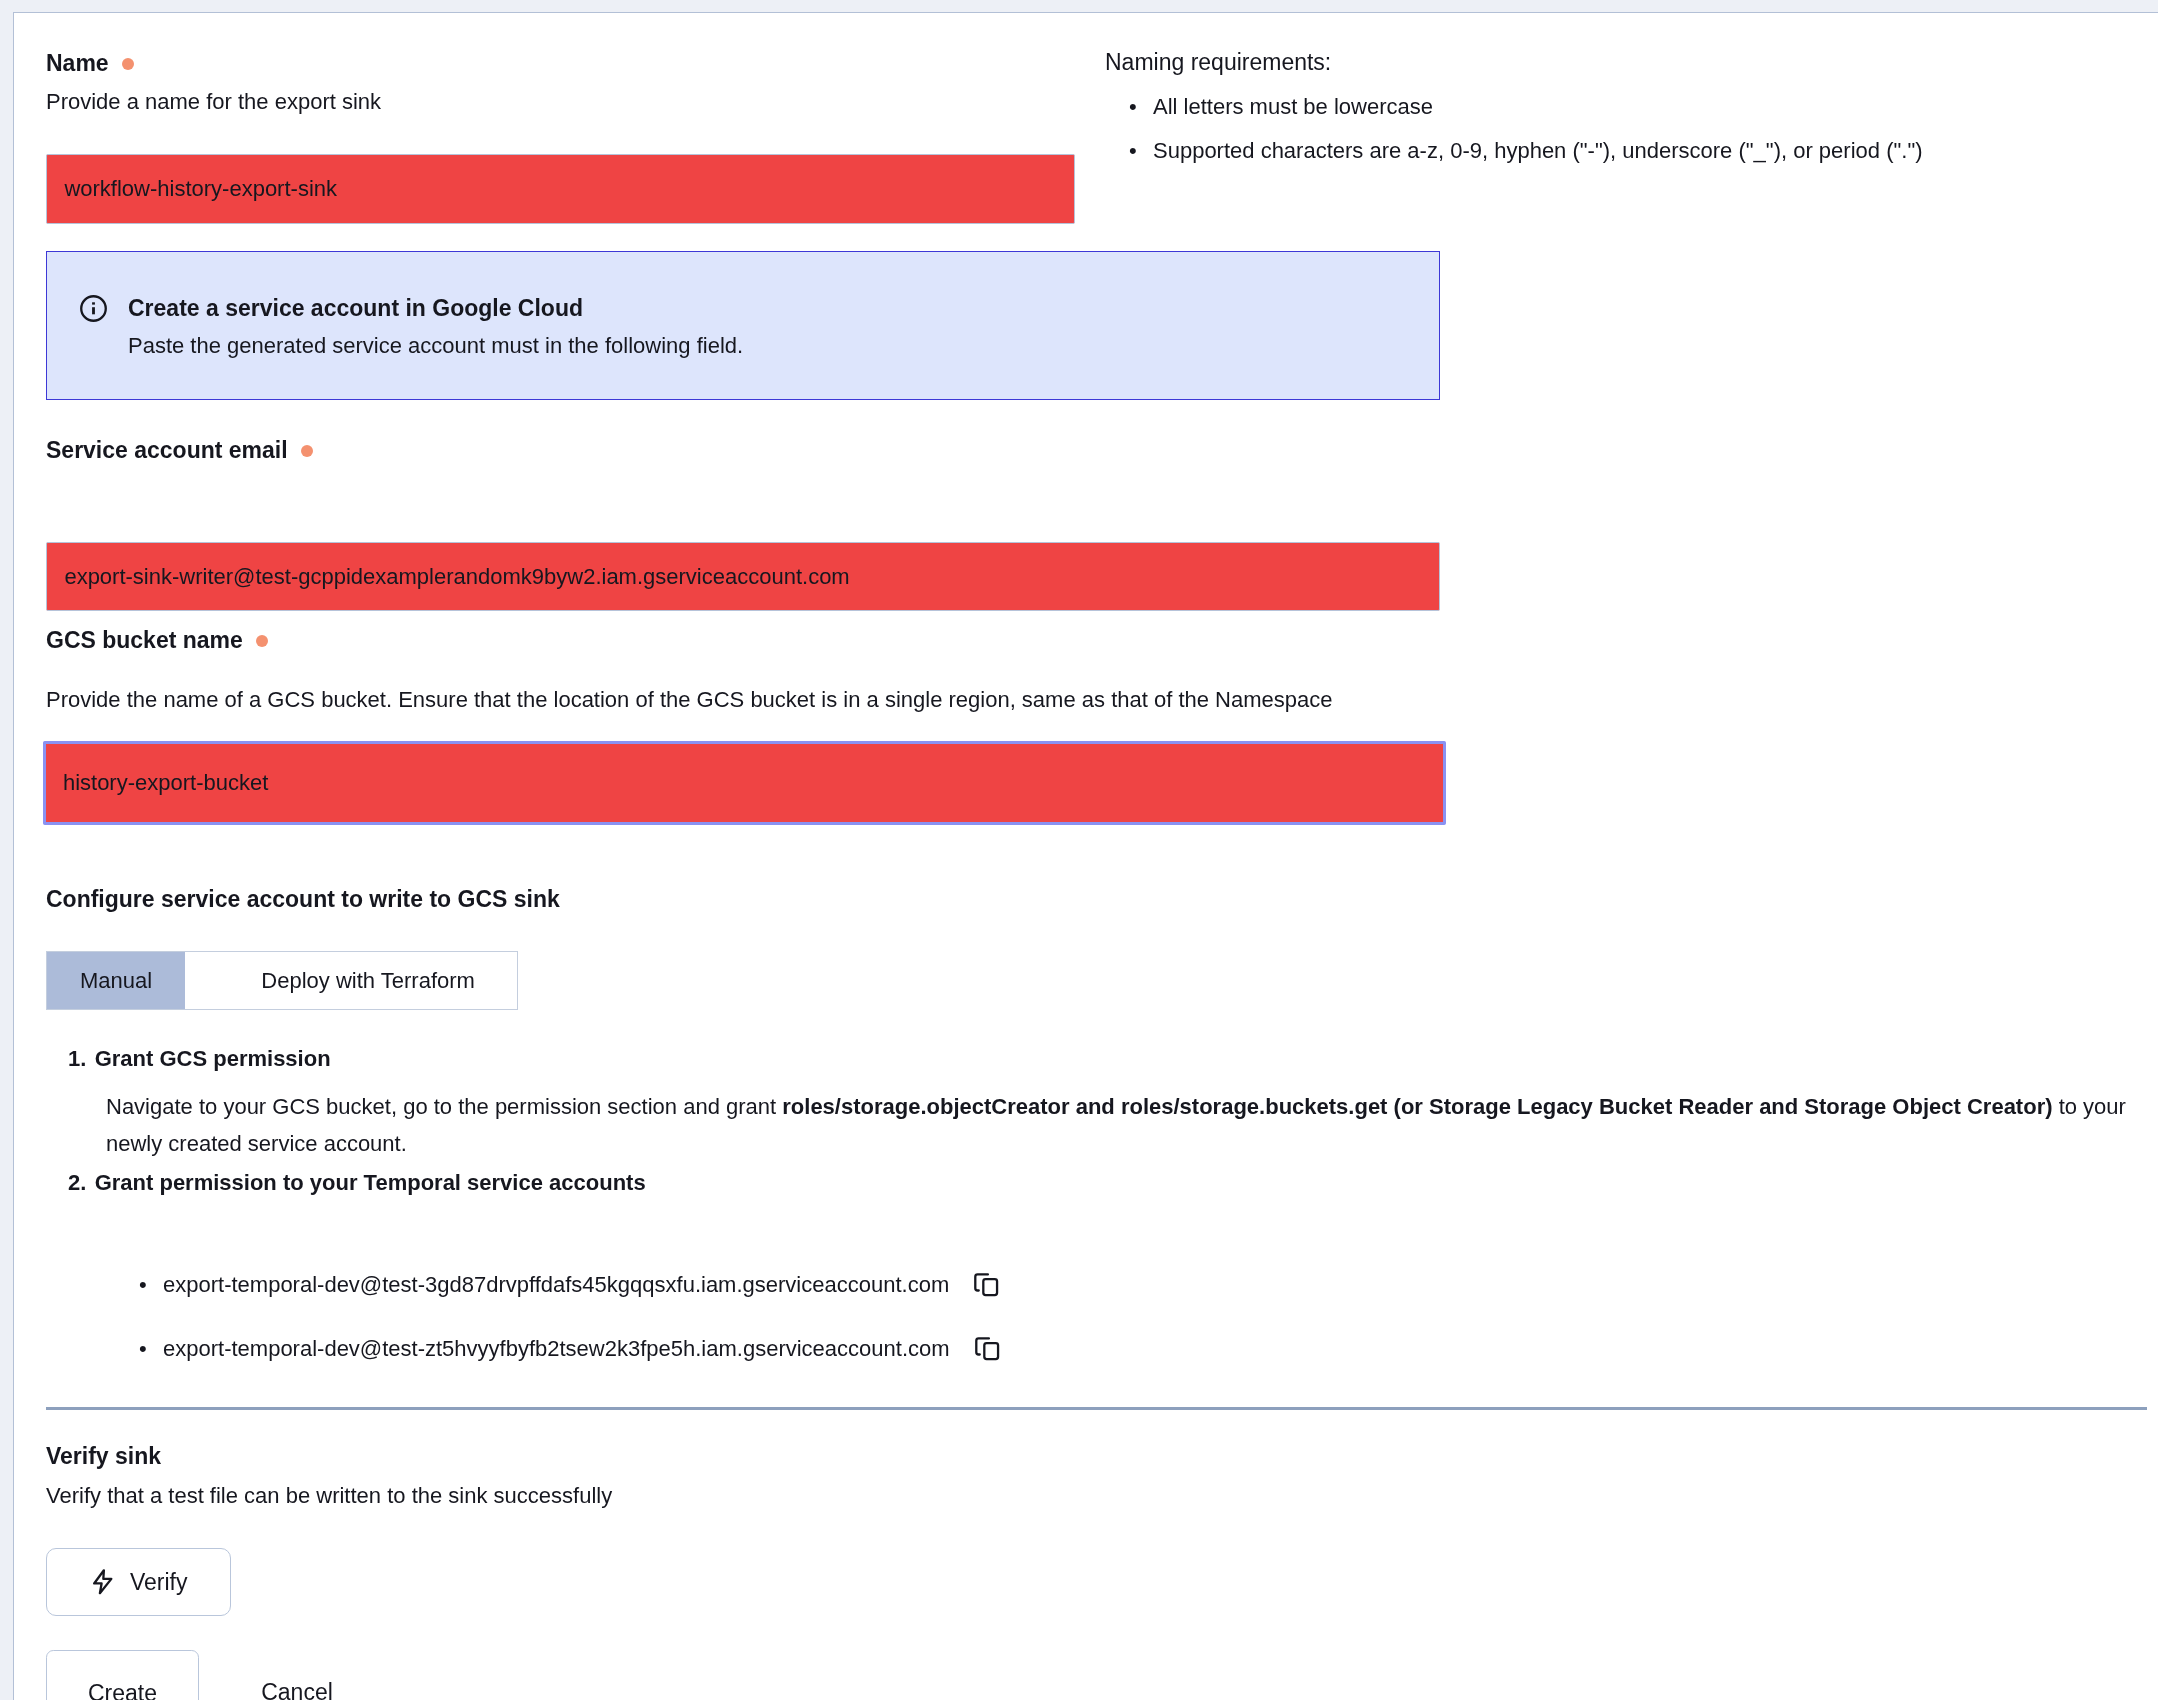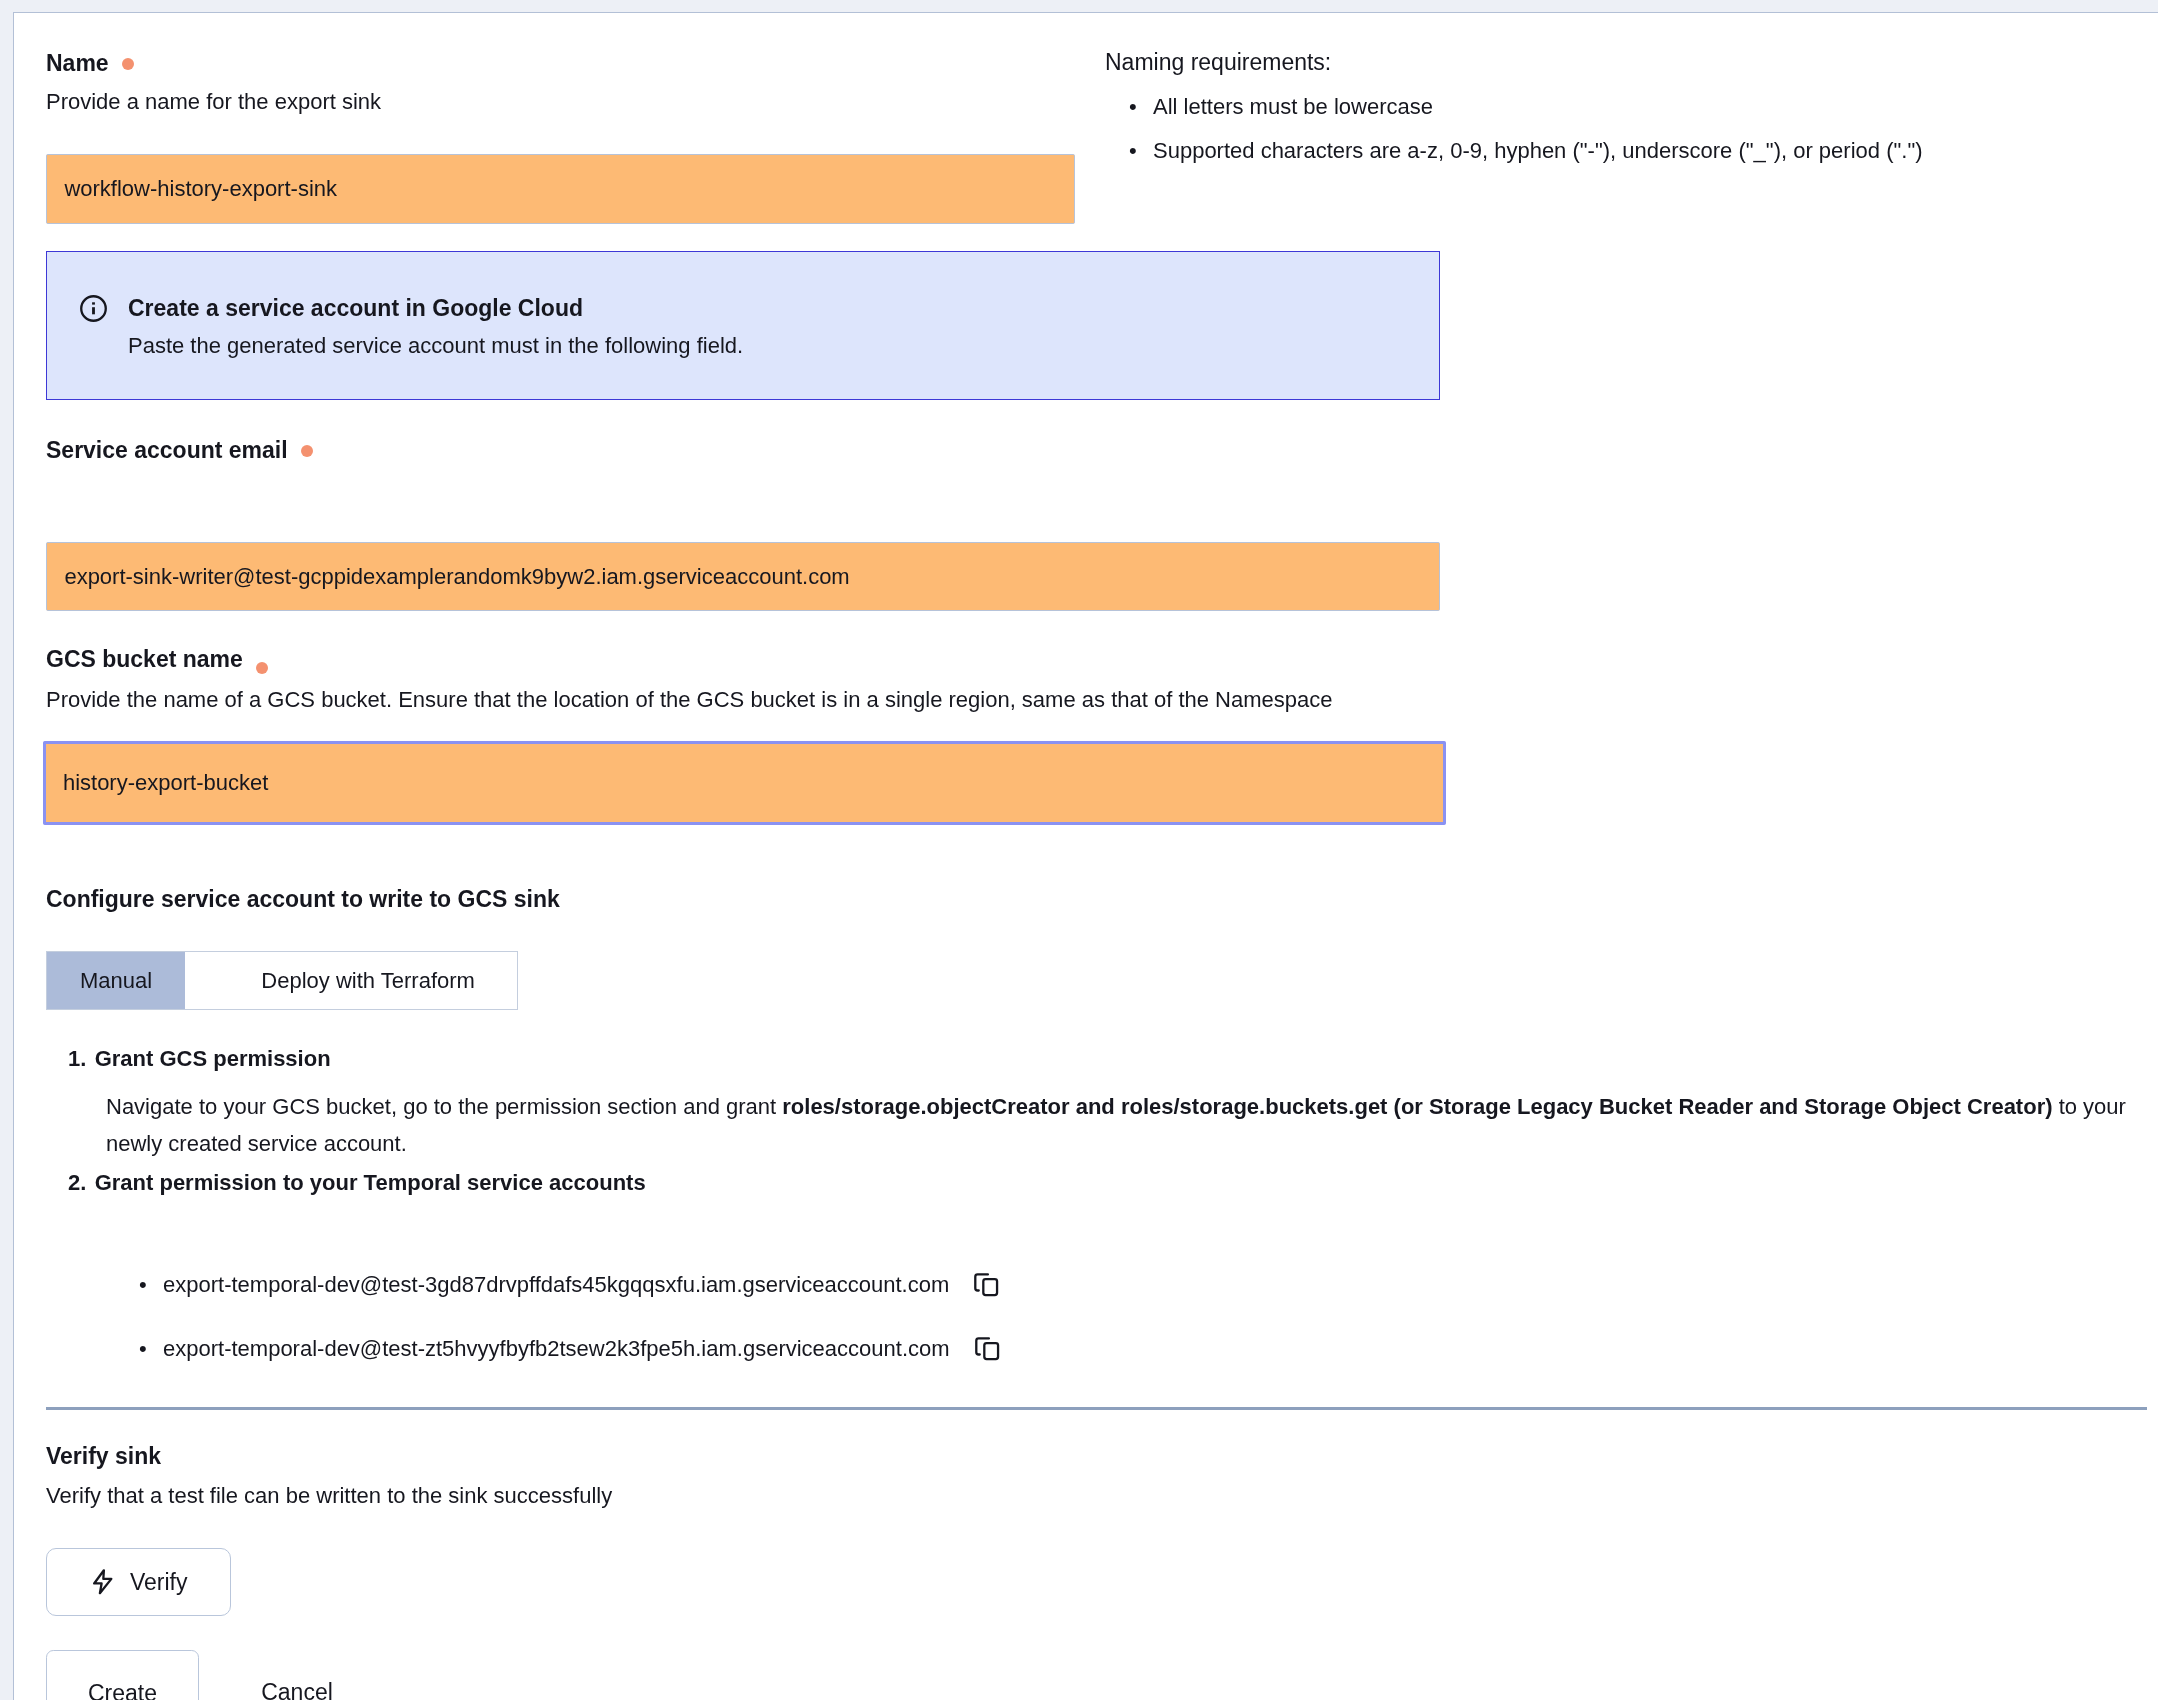--- a/index.html
+++ b/index.html
@@ -13,21 +13,21 @@
     position:absolute;left:13px;top:12px;width:2146px;height:1689px;
     background:#ffffff;border-top:1.8px solid #b3c0d6;border-left:1.8px solid #b3c0d6;
     box-sizing:border-box;
   }
   .abs{position:absolute;}
   .label{font-size:23px;font-weight:700;line-height:27.5px;display:flex;align-items:center;}
   .desc{font-size:22px;line-height:27.5px;color:#16171f;}
   .req-dot{display:inline-block;width:12px;height:12px;border-radius:50%;
     background:#f4916f;margin-left:13px;}
   input.text-input{
-    box-sizing:border-box;background:#fdba74;border:1.8px solid #b6c3d9;border-radius:1.8px;
+    box-sizing:border-box;background:#ef4444;border:1.8px solid #b6c3d9;border-radius:1.8px;
     font-family:inherit;font-size:22px;color:#16171f;padding:0 17.4px;outline:none;width:100%;height:100%;
   }
   input.text-input.focused{border:3.7px solid #8a92f2;}
   .info-box{
     box-sizing:border-box;width:1394px;height:149px;
     background:#dde5fc;border:1.8px solid #3d38d6;text-decoration:underline;
   }
   .info-title{font-size:23px;font-weight:700;line-height:27.5px;}
   .info-desc{font-size:22px;line-height:27.5px;}
   .bullet-row{display:flex;align-items:flex-start;font-size:22px;line-height:27.5px;}
@@ -87,21 +87,21 @@
   </div>
 
   <div class="abs label" style="left:32px;top:424px;">
     <span>Service account email</span>
     <span class="req-dot"></span>
   </div>
   <div class="abs" style="left:32px;top:529px;width:1394px;height:69px;">
     <input class="text-input" type="text" value="export-sink-writer@test-gcppidexamplerandomk9byw2.iam.gserviceaccount.com" style="">
   </div>
 
-  <div class="abs label" style="left:32px;top:633px;align-items:flex-end;">
+  <div class="abs label" style="left:32px;top:614px;">
     <span>GCS bucket name</span>
     <span class="req-dot"></span>
   </div>
   <div class="abs desc" style="left:32px;top:673px;">Provide the name of a GCS bucket. Ensure that the location of the GCS bucket is in a single region, same as that of the Namespace</div>
   <div class="abs" style="left:28.5px;top:728px;width:1403px;height:84px;">
     <input class="text-input focused" type="text" value="history-export-bucket" style="">
   </div>
 
   <div class="abs label" style="left:32px;top:873px;">Configure service account to write to GCS sink</div>
 

